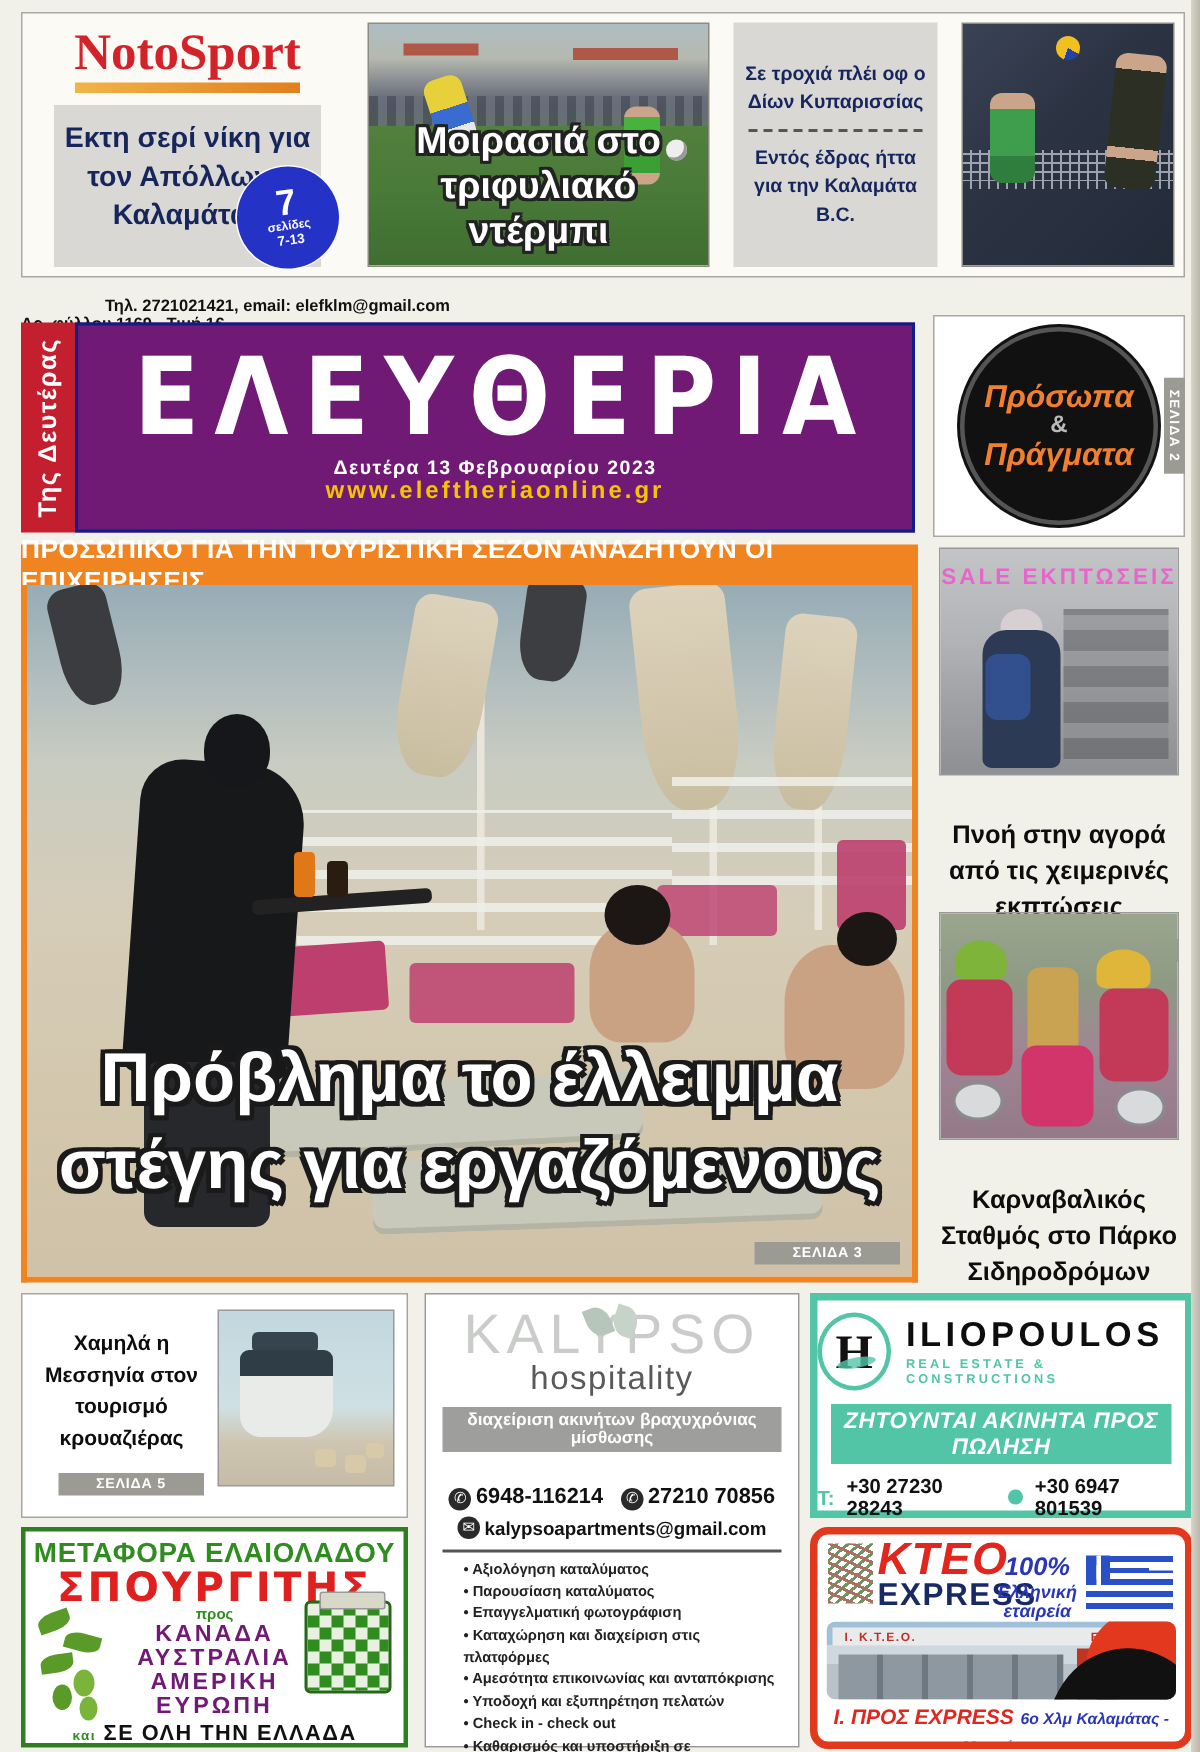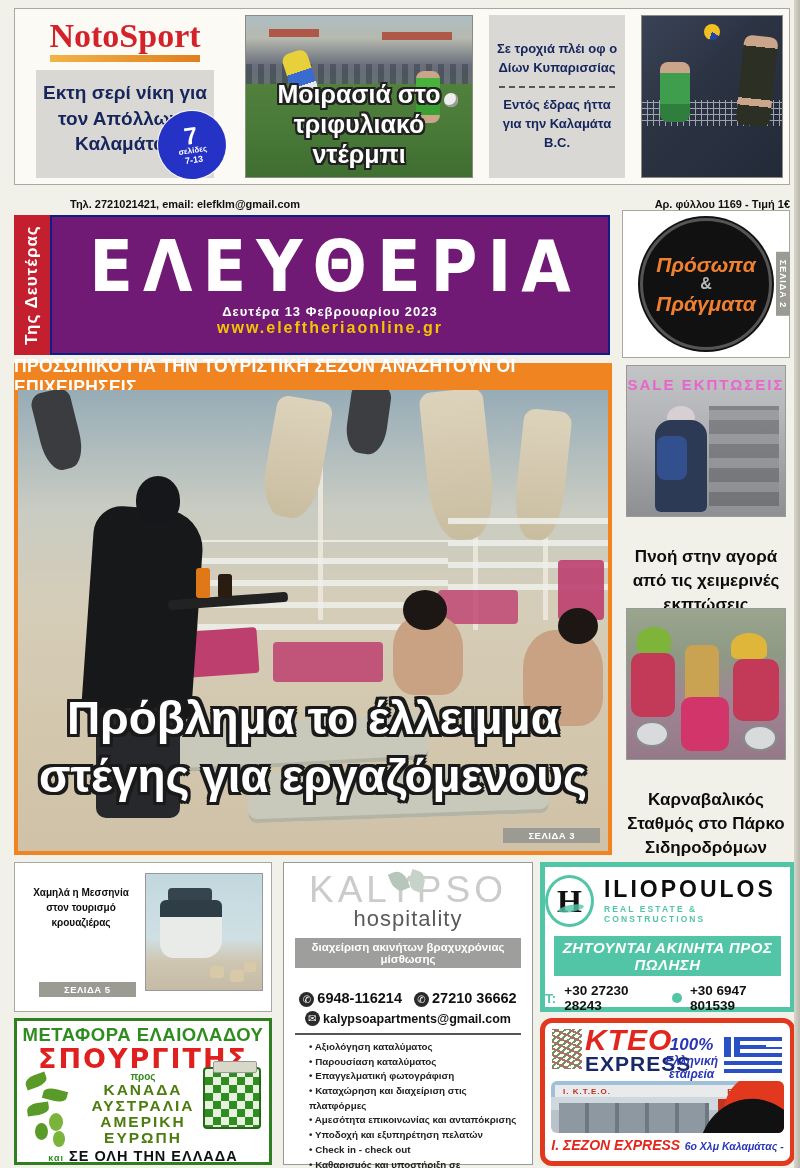--- a/index.html
+++ b/index.html
@@ -35,21 +35,21 @@
 
   .volley { width:142px; }
   .volley .scene { position:absolute; inset:0; background:linear-gradient(135deg,#3a4356 0%,#2c3444 40%,#232a38 100%); }
   .net { position:absolute; left:0; right:0; height:26px; top:52%; background:repeating-linear-gradient(90deg,transparent 0 5px,#cfd4da 5px 6px),repeating-linear-gradient(0deg,transparent 0 5px,#cfd4da 5px 6px); opacity:.7; }
   .vball { position:absolute; width:16px; height:16px; border-radius:50%; background:conic-gradient(#f0c020 0 120deg,#2244aa 120deg 200deg,#f0c020 200deg 360deg); top:8px; left:44%; }
   .vplayer-g { position:absolute; left:18px; top:46px; width:30px; height:60px; background:linear-gradient(180deg,#caa58a 0 18%,#3f9e4e 18% 70%,#2f7e3e 70% 100%); border-radius:8px; }
   .vplayer-k { position:absolute; right:8px; top:20px; width:34px; height:90px; background:linear-gradient(180deg,#caa58a 0 12%,#2b2f24 12% 70%,#caa58a 70% 78%,#2b2f24 78% 100%); border-radius:8px; transform:rotate(6deg); }
   .volley .photo-cap { bottom:10px; font-size:15px; line-height:1.3; }
 
   
-  .hline { position:absolute; top:198px; left:14px; width:776px; display:flex; justify-content:space-between; font-size:11px; font-weight:bold; color:#111; }
+  .hline { position:absolute; top:198px; left:14px; width:776px; display:flex; justify-content:space-between; font-size:11px; font-weight:bold; color:#111;flex-direction:column; }
 
   
   .masthead { position:absolute; left:14px; top:215px; width:596px; height:140px; display:flex; }
   .mh-red { width:36px; background:#c41f2e; color:#fff; font-weight:bold; font-size:17px; writing-mode:vertical-rl; transform:rotate(180deg); text-align:center; display:flex; align-items:center; justify-content:center; letter-spacing:1px; }
   .mh-blue { flex:1; background:#701a75; display:flex; flex-direction:column; align-items:center; justify-content:center; border:2px solid #0d1f86; }
   .mh-title { color:#fff; font-weight:900; font-size:64px; line-height:1; letter-spacing:10px; transform:scaleY(1.12); font-family:"DejaVu Sans",sans-serif; text-indent:10px; }
   .mh-date { color:#fff; font-weight:bold; font-size:13px; margin-top:6px; letter-spacing:1px; }
   .mh-url { color:#f5c400; font-weight:bold; font-size:16px; letter-spacing:2px; }
 
   
@@ -93,34 +93,34 @@
   .rfoot { display:flex; align-items:center; gap:6px; margin-top:10px; padding:0 4px; }
   .rfoot .ln { flex:1; border-top:1px solid #888; }
   .carn-scene { position:absolute; inset:0; background:linear-gradient(180deg,#9aa58e 0%,#8e9a84 30%,#a08694 60%,#947a88 100%); }
   .carn-shirt { position:absolute; background:#c23a58; border-radius:10px; }
   .carn-hat { position:absolute; background:#7fb43a; border-radius:50% 50% 20% 20%; }
   .carn-hair { position:absolute; background:#caa352; border-radius:8px; }
   .drum { position:absolute; background:#d9dadc; border:2px solid #8a8b8e; border-radius:50%; }
 
   
   .cruisebox { position:absolute; left:14px; top:862px; width:258px; height:150px; background:#fff; border:1px solid #a9a8a0; }
-  .cruise-head { position:absolute; left:6px; top:22px; width:120px; text-align:center; font-weight:bold; font-size:10px; color:#0d0d0d; line-height:1.5; }
+  .cruise-head { position:absolute; left:6px; top:22px; width:120px; text-align:center; font-weight:bold; font-size:14px; color:#0d0d0d; line-height:1.5; }
   .cruise-img { position:absolute; right:8px; top:10px; width:118px; height:118px; border:1px solid #999; overflow:hidden; }
   .cruise-scene { position:absolute; inset:0; background:linear-gradient(180deg,#c2d8de 0%,#cfe0e4 55%,#cfc6b2 75%,#c5bba6 100%); }
   .ship-hull { position:absolute; left:14px; top:26px; width:62px; height:58px; background:linear-gradient(180deg,#2e3d46 0 30%,#e8ebe8 30% 100%); border-radius:6px 6px 18px 14px; }
   .ship-top { position:absolute; left:22px; top:14px; width:44px; height:14px; background:#35444e; border-radius:4px; }
   .quay-chair { position:absolute; background:#d8c9a8; border-radius:3px; }
   .cruise-badge { position:absolute; left:24px; bottom:14px; }
 
   
   .olive { position:absolute; left:14px; top:1018px; width:258px; height:147px; background:#fff; border:3px solid #2f7e1f; display:flex; flex-direction:column; align-items:center; overflow:hidden; }
   .olive .t1 { color:#2f8c1f; font-weight:bold; font-size:18.5px; margin-top:3px; letter-spacing:0.5px; }
   .olive .t2 { color:#e01f1f; font-weight:700; font-size:27px; line-height:0.95; letter-spacing:2px; font-family:"DejaVu Sans",sans-serif; }
   .olive .t3 { color:#2f8c1f; font-weight:bold; font-size:10px; line-height:1; }
-  .olive .dest { font-weight:bold; color:#4d7c0f; font-size:15.5px; line-height:1.05; text-align:center; letter-spacing:2px; }
+  .olive .dest { font-weight:bold; color:#701a75; font-size:15.5px; line-height:1.05; text-align:center; letter-spacing:2px; }
   .olive .alls { font-weight:bold; color:#111; font-size:14.5px; letter-spacing:1px; margin-top:1px; }
   .olive .alls .kai { font-size:9px; color:#2f8c1f; }
   .olive-bar { margin-top:auto; width:100%; background:#2f8c1f; color:#fff; font-weight:bold; font-size:10px; text-align:center; line-height:1.45; padding:2px 0 3px; font-style:italic; }
   .olive-branch { position:absolute; left:6px; top:52px; width:56px; height:74px; }
   .oleaf { position:absolute; background:#5a9a28; border-radius:50% 0 50% 0; }
   .ofruit { position:absolute; background:#7ab43a; border-radius:50%; }
   .tin { position:absolute; right:8px; top:46px; width:58px; height:62px; border-radius:4px; background:repeating-conic-gradient(#2f8c1f 0 25%,#e8f0e0 25% 50%) 0 0/16px 16px; border:2px solid #256818; }
   .tin:before { content:""; position:absolute; left:8px; top:-8px; width:42px; height:10px; background:#d8d8c8; border:1px solid #999; border-radius:2px; }
 
   
@@ -361,21 +361,21 @@
   <div class="kalypso">
     <div class="kleaf">
         <i></i>
         <i></i>
       </div>
     <div class="kname">KALYPSO</div>
     <div class="ksub">hospitality</div>
     <div class="kbar">διαχείριση ακινήτων βραχυχρόνιας μίσθωσης</div>
     <div class="kphones">
       <span><span class="kico">✆</span><span>6948-116214</span></span>
-      <span><span class="kico">✆</span><span>27210 36662</span></span>
+      <span><span class="kico">✆</span><span>27210 70856</span></span>
     </div>
     <div class="kemail">
         <span class="kico">✉</span>
         <span>kalypsoapartments@gmail.com</span>
       </div>
     <div class="ksep"></div>
     <ul class="kserv">
       <li>Αξιολόγηση καταλύματος</li>
       <li>Παρουσίαση καταλύματος</li>
       <li>Επαγγελματική φωτογράφιση</li>
@@ -428,21 +428,21 @@
           <span>EXPRESS</span>
         </div>
         <div class="kteo-doors"></div>
         <div class="kteo-red"></div>
         <div class="kteo-swooshr"></div>
         <div class="kteo-swooshb"></div>
       </div>
     </div>
     <div class="kteo-addr">
       <div>
-        <span class="br">Ι. ΣΕΖΟΝ EXPRESS</span>
+        <span class="br">Ι. ΠΡΟΣ EXPRESS</span>
         <span class="rest">6ο Χλμ Καλαμάτας - Μεσσήνης</span>
       </div>
 
     </div>
   </div>
 
   <div class="edge-right"></div>
 </div>
 
 </body></html>

